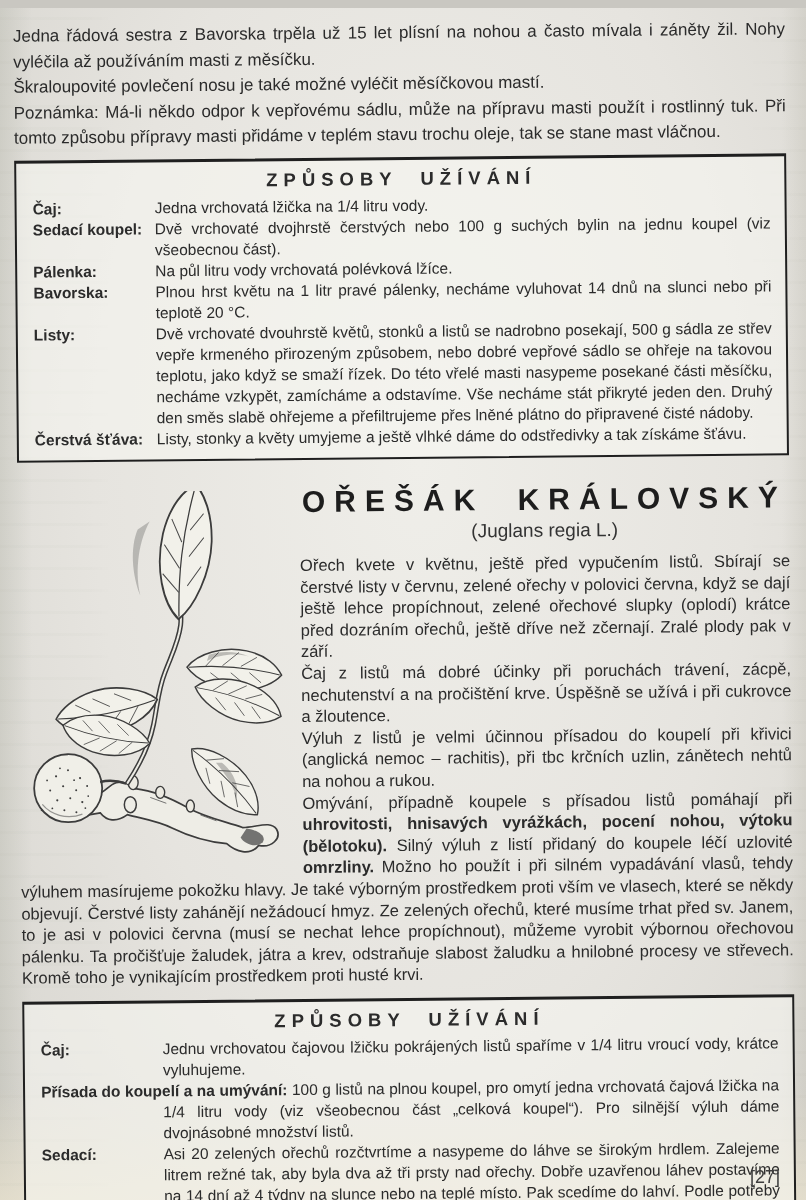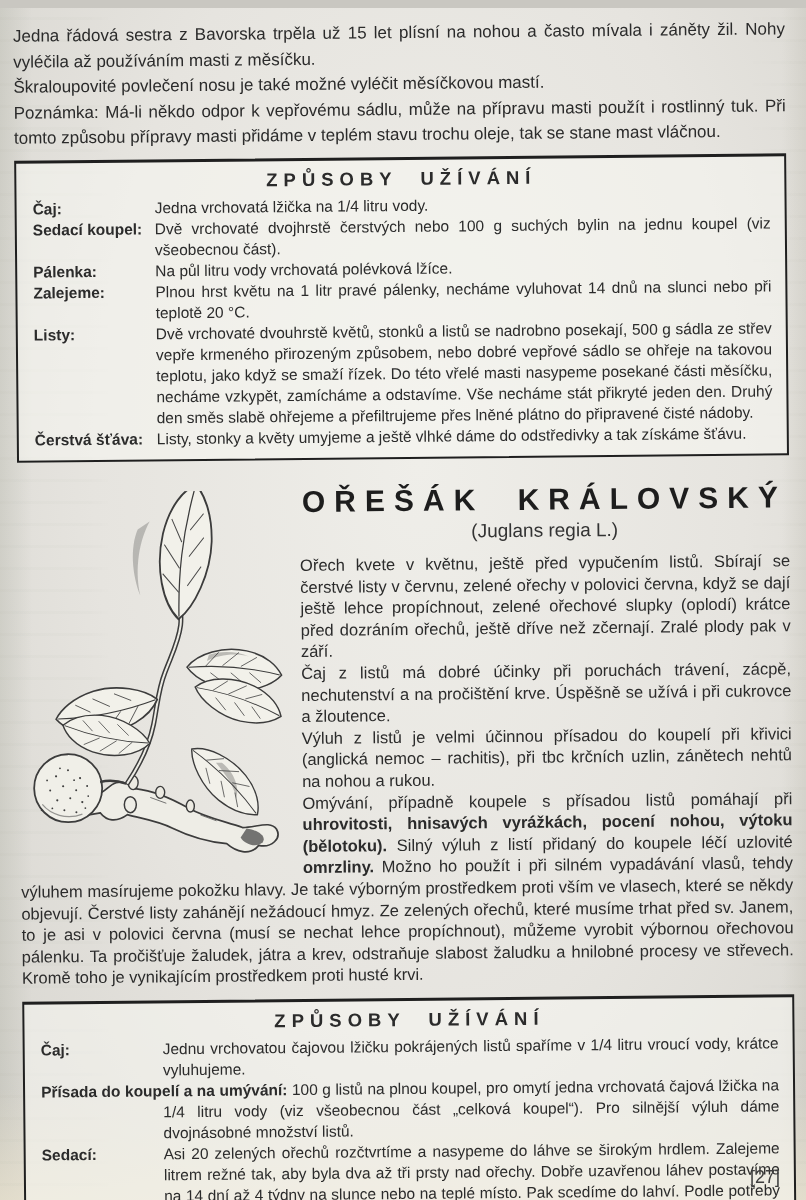--- a/index.html
+++ b/index.html
@@ -83,21 +83,21 @@
       </div>
       <div class="u-row">
         <span class="lab">Sedací koupel:</span>
         <span>Dvě vrchovaté dvojhrstě čerstvých nebo 100 g suchých bylin na jednu koupel (viz všeobecnou část).</span>
       </div>
       <div class="u-row">
         <span class="lab">Pálenka:</span>
         <span>Na půl litru vody vrchovatá polévková lžíce.</span>
       </div>
       <div class="u-row">
-        <span class="lab">Zalejeme:</span>
+        <span class="lab">Bavorska:</span>
         <span>Plnou hrst květu na 1 litr pravé pálenky, necháme vyluhovat 14 dnů na slunci nebo při teplotě 20 °C.</span>
       </div>
       <div class="u-row">
         <span class="lab">Listy:</span>
         <span>Dvě vrchovaté dvouhrstě květů, stonků a listů se nadrobno posekají, 500 g sádla ze střev vepře krmeného přirozeným způsobem, nebo dobré vepřové sádlo se ohřeje na takovou teplotu, jako když se smaží řízek. Do této vřelé masti nasypeme posekané části měsíčku, necháme vzkypět, zamícháme a odstavíme. Vše necháme stát přikryté jeden den. Druhý den směs slabě ohřejeme a přefiltrujeme přes lněné plátno do připravené čisté nádoby.</span>
       </div>
       <div class="u-row">
         <span class="lab">Čerstvá šťáva:</span>
         <span>Listy, stonky a květy umyjeme a ještě vlhké dáme do odstředivky a tak získáme šťávu.</span>
       </div>

